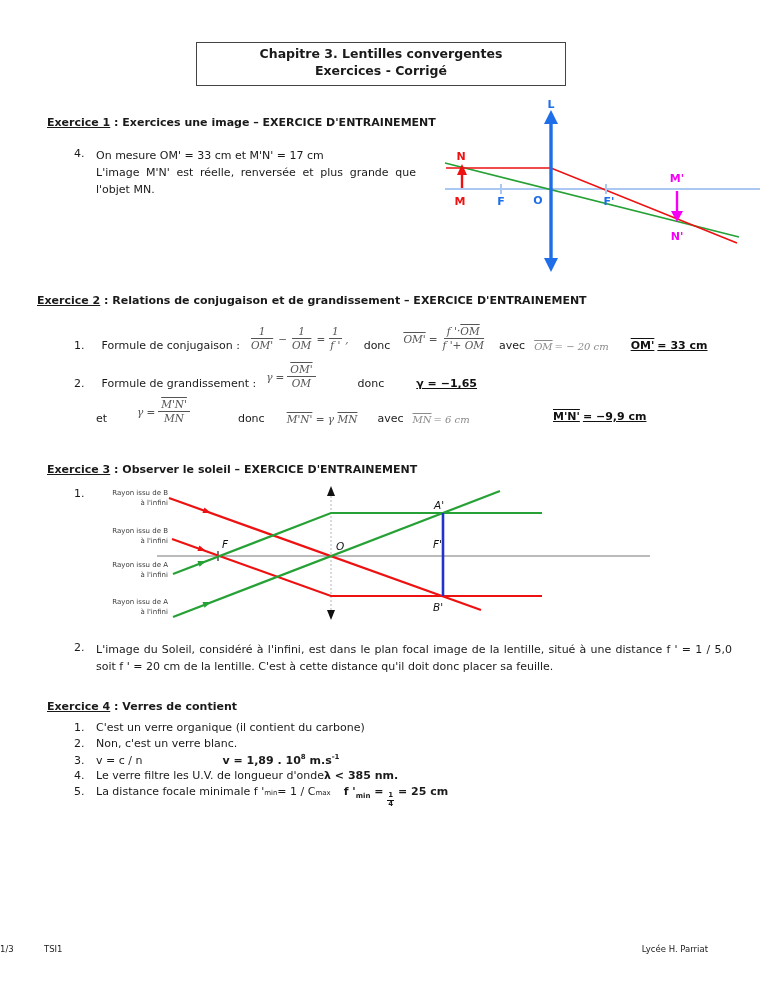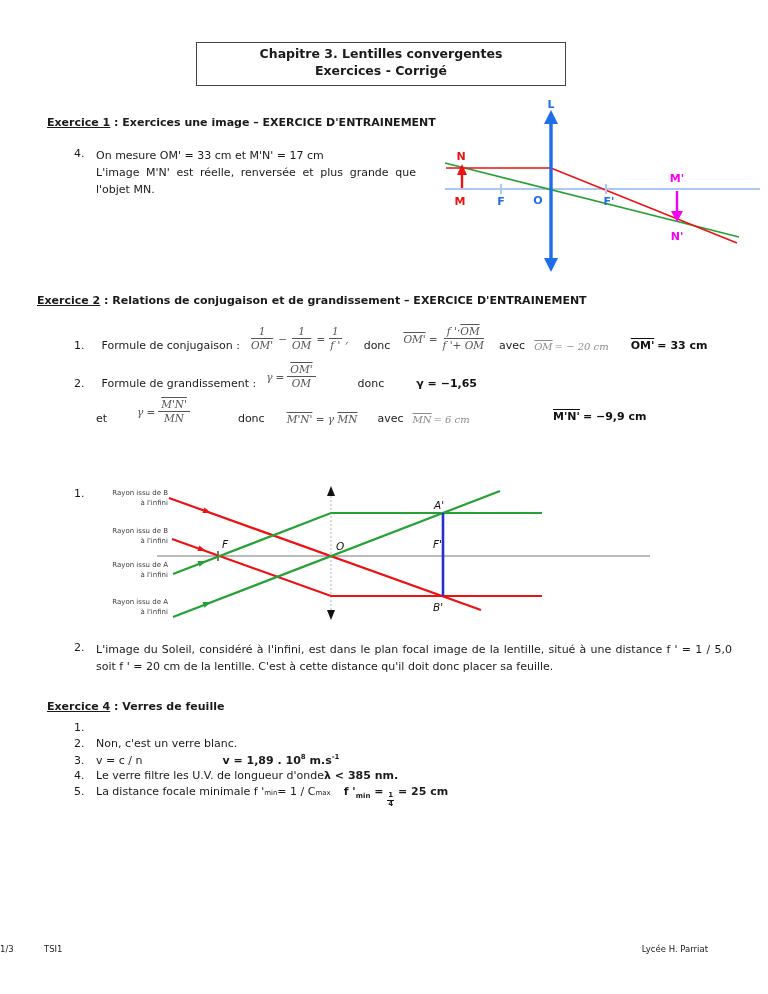--- a/index.html
+++ b/index.html
@@ -14,21 +14,21 @@
   .h{position:absolute;font-size:11px;font-weight:bold;white-space:nowrap;}
   .h .u{text-decoration:underline;}
 
   .listnum{position:absolute;font-size:11px;}
   .para{position:absolute;font-size:11px;line-height:17px;text-align:justify;}
 
   .row{position:absolute;display:flex;align-items:flex-end;white-space:nowrap;font-size:11px;}
   .feq{display:inline-flex;align-items:center;gap:3px;}
   .eq{font-family:"DejaVu Serif",serif;font-style:italic;color:#555;font-size:10.5px;}
   .eq-given{font-family:"DejaVu Serif",serif;font-style:italic;color:#8a8a8a;font-size:10px;}
-  .eq-res{font-weight:bold;color:#111;font-size:11px;}
+  .eq-res{font-weight:bold;color:#111;font-size:11px;text-decoration:underline;}
   .frac{display:inline-flex;flex-direction:column;align-items:center;line-height:1.25;text-align:center;}
   .frac .top{border-bottom:1px solid currentColor;padding:0 3px;}
   .frac .bot{padding:0 2px;}
   .ovl{text-decoration:overline;}
 
   .ex4-list{position:absolute;left:74px;top:721px;font-size:11px;}
   .ex4-item{display:flex;height:16px;align-items:baseline;}
   .ex4-item .inum{width:22px;}
   .b{font-weight:bold;}
   sup.s{font-size:7px;}
@@ -173,20 +173,23 @@
     <span style="margin-left:20px;">avec</span>
     <span class="eq-given" style="margin-left:9px;">
       <span class="ovl">MN</span><span style="margin-left:2px;text-align:center;">= 6 cm</span>
     </span>
   </div>
   <div class="row eq-res" style="left:553px;top:410px;">
     <span class="ovl">M'N'</span>
       <span style="margin-left:3px;">= −9,9 cm</span>
   </div>
 
+  <div class="h" style="left:47px;top:463px;">
+    <span class="u">Exercice 3</span><span> : Observer le soleil – EXERCICE D'ENTRAINEMENT</span>
+  </div>
 
   <div class="listnum" style="left:74px;top:487px;">1.</div>
 
   <svg class="svgbox" style="left:95px;top:480px;" width="610" height="150" viewBox="0 0 610 150">
 
     <line x1="62" y1="76" x2="555" y2="76" stroke="#777" stroke-width="1"></line>
 
     <line x1="236" y1="16" x2="236" y2="130" stroke="#b5b5b5" stroke-width="1" stroke-dasharray="2,2"></line>
     <polygon points="236,6 232,16 240,16" fill="#111"></polygon>
     <polygon points="236,140 232,130 240,130" fill="#111"></polygon>
@@ -219,26 +222,27 @@
     <text x="73" y="87" text-anchor="end" class="raylabel">Rayon issu de A</text>
     <text x="73" y="97" text-anchor="end" class="raylabel">à l'infini</text>
     <text x="73" y="124" text-anchor="end" class="raylabel">Rayon issu de A</text>
     <text x="73" y="134" text-anchor="end" class="raylabel">à l'infini</text>
   </svg>
 
   <div class="listnum" style="left:74px;top:641px;">2.</div>
   <div class="para" style="left:96px;top:641px;width:636px;">L'image du Soleil, considéré à l'infini, est dans le plan focal image de la lentille, situé à une distance f ' = 1 / 5,0 soit f ' = 20 cm de la lentille. C'est à cette distance qu'il doit donc placer sa feuille.</div>
 
   <div class="h" style="left:47px;top:700px;">
-    <span class="u">Exercice 4</span><span> : Verres de feuille</span>
+    <span class="u">Exercice 4</span><span> : Verres de contient</span>
   </div>
 
   <div class="ex4-list">
     <div class="ex4-item">
       <span class="inum">1.</span>
+      <span>C'est un verre organique (il contient du carbone)</span>
     </div>
     <div class="ex4-item">
       <span class="inum">2.</span>
       <span>Non, c'est un verre blanc.</span>
     </div>
     <div class="ex4-item">
       <span class="inum">3.</span>
       <span>v = c / n</span>
       <span class="b" style="margin-left:80px;"><span>v = 1,89 . 10</span><sup class="s">8</sup><span> m.s</span><sup class="s">-1</sup></span>
     </div>

